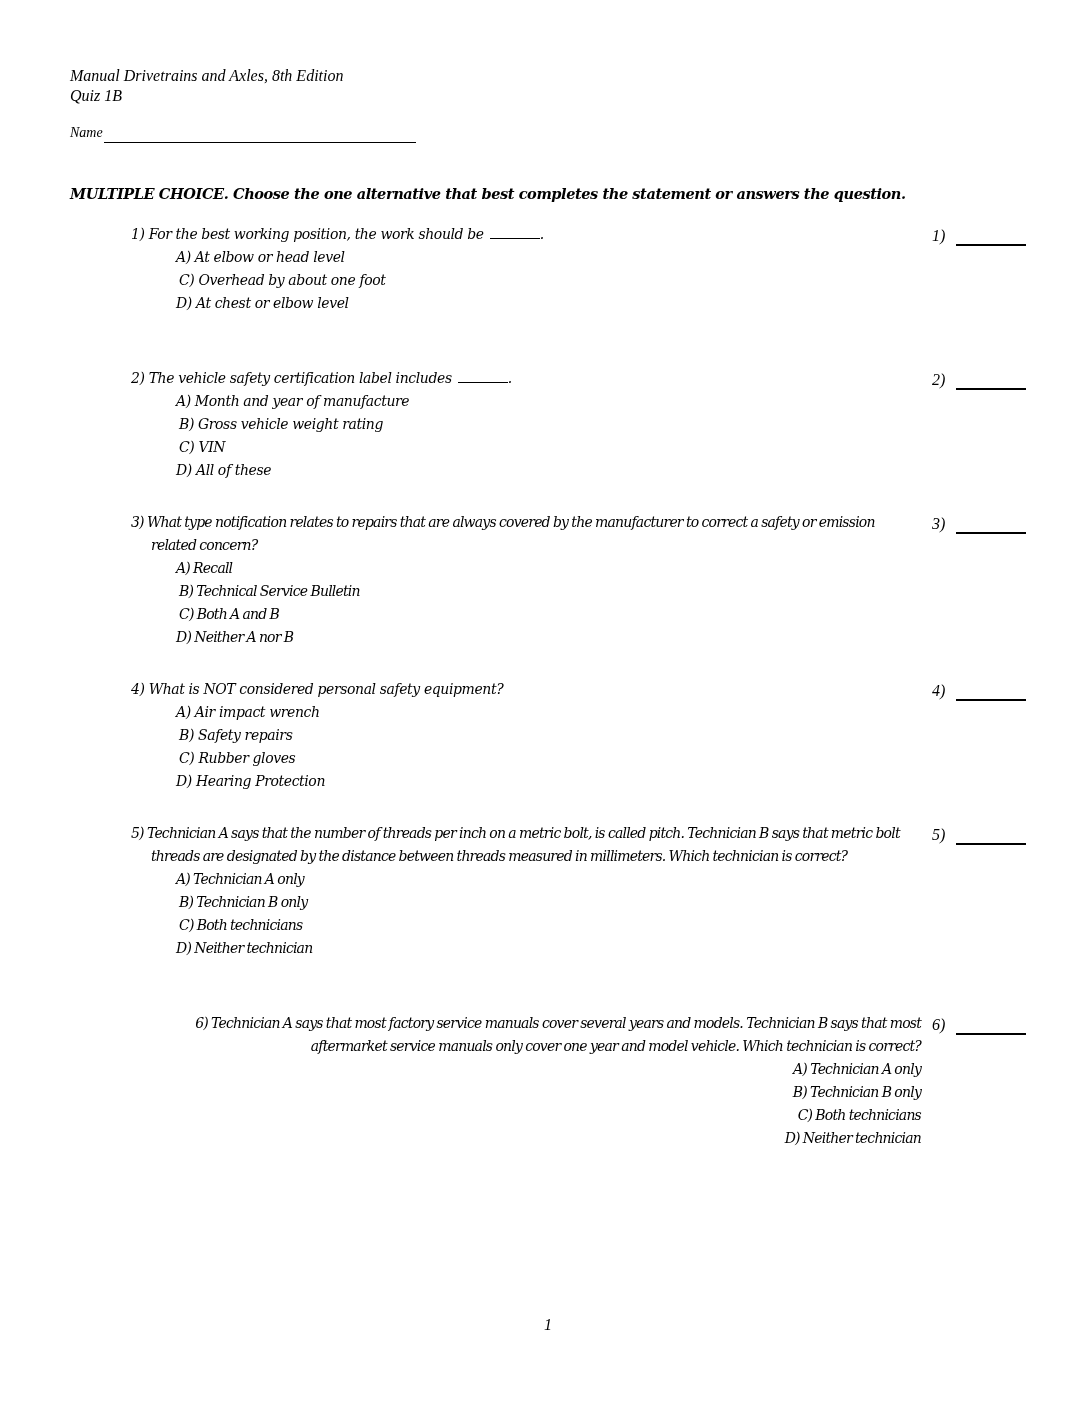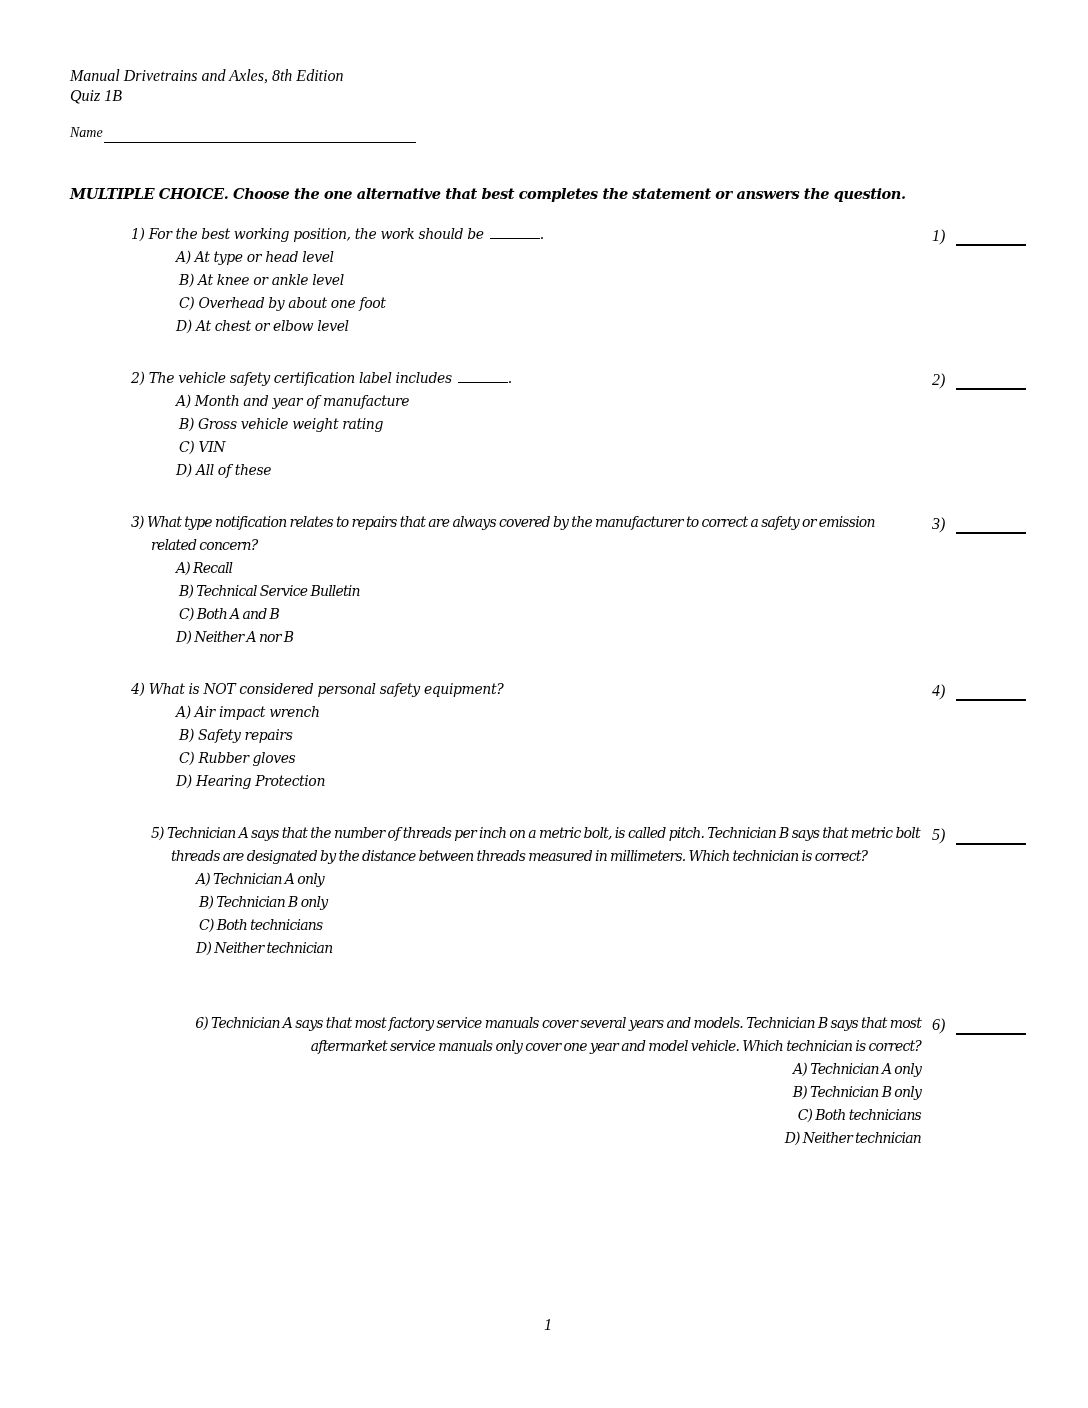--- a/index.html
+++ b/index.html
@@ -35,22 +35,21 @@
   </div>
 
   <div class="instructions">MULTIPLE CHOICE.  Choose the one alternative that best completes the statement or answers the question.</div>
 
   <div class="question" style="top:223px;">
     <div class="q-stem">
       <span>1)</span>
       <span>For the best working position, the work should be</span>
       <span class="blank-inline"></span><span>.</span>
     </div>
-    <div class="choice a">A) At type or head level</div>
-    <div class="choice b">B) At knee or ankle level</div>
+    <div class="choice a">A) At elbow or head level</div>
     <div class="choice c">C) Overhead by about one foot</div>
     <div class="choice d">D) At chest or elbow level</div>
   </div>
   <div class="answer" style="top:226px;">
     <span>1)</span>
     <span class="answer-line"></span>
   </div>
 
   <div class="question" style="top:367px;">
     <div class="q-stem">
@@ -91,21 +90,21 @@
     <div class="choice a">A) Air impact wrench</div>
     <div class="choice b">B) Safety repairs</div>
     <div class="choice c">C) Rubber gloves</div>
     <div class="choice d">D) Hearing Protection</div>
   </div>
   <div class="answer" style="top:681px;">
     <span>4)</span>
     <span class="answer-line"></span>
   </div>
 
-  <div class="question condensed" style="top:822px;margin-left:20px;">
+  <div class="question condensed" style="top:822px;">
     <div class="q-stem">
       <span>5)</span>
       <span>Technician A says that the number of threads per inch on a metric bolt, is called pitch. Technician B says that metric bolt threads are designated by the distance between threads measured in millimeters. Which technician is correct?</span>
     </div>
     <div class="choice a">A) Technician A only</div>
     <div class="choice b">B) Technician B only</div>
     <div class="choice c">C) Both technicians</div>
     <div class="choice d">D) Neither technician</div>
   </div>
   <div class="answer" style="top:825px;">

